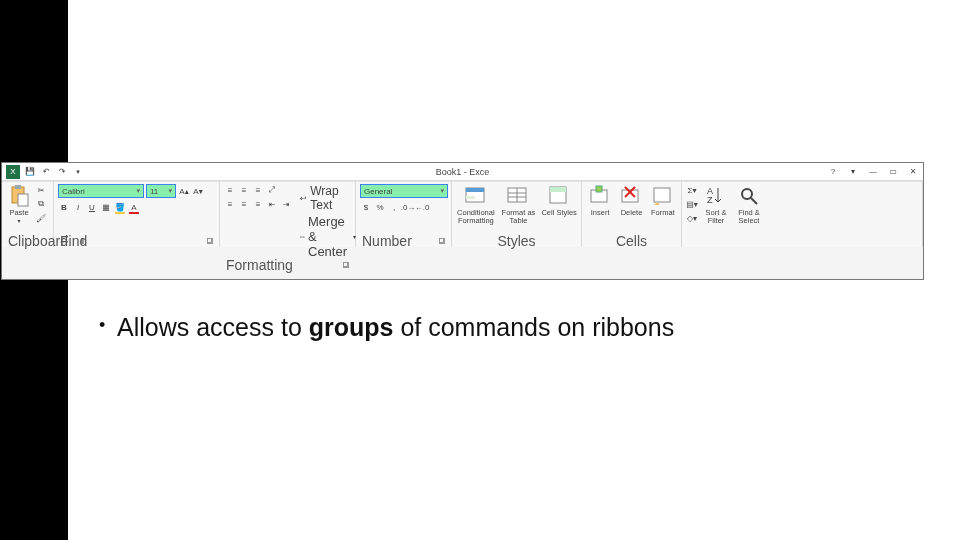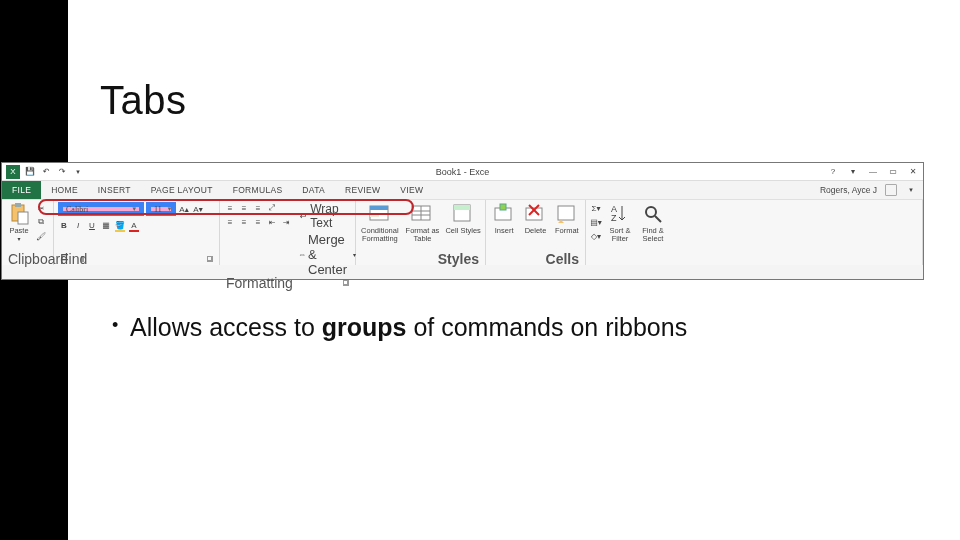--- a/index.html
+++ b/index.html
@@ -21,69 +21,52 @@
   .highlight { position:absolute; top:18px; left:36px; width:376px; height:16px; border:2px solid #c0272d; border-radius:8px; pointer-events:none;}
   .ribbon-body { display:flex; height:66px; background:#f7f7f7; border-top:1px solid #e0e0e0;}
   .group { border-right:1px solid #d8d8d8; padding:2px 4px 0 4px; display:flex; flex-direction:column; justify-content:space-between;}
   .group-content { display:flex; gap:3px; flex:1; align-items:flex-start;}
   .group-label-row { display:flex; align-items:center; justify-content:space-between; height:12px; font-size:14px; color:#555; padding:0 2px;gap:13px;}
   .dbox { width:6px; height:6px; border:1px solid #999; border-bottom-width:2px; border-right-width:2px;}
   .bigbtn { width:26px; display:flex; flex-direction:column; align-items:center; gap:1px; font-size:7.5px; color:#444; text-align:center; line-height:1;}
   .bigbtn svg, .bigbtn .ic { width:24px; height:24px; }
   .col { display:flex; flex-direction:column; gap:2px; }
   .row { display:flex; align-items:center; gap:2px; }
-  .sel { height:14px; border:5px solid #3b82f6; background:#f9a8d4; font-size:8px; padding:0 3px; display:flex; align-items:center; justify-content:space-between; gap:6px;font-family:Liberation Serif, serif;}
+  .sel { height:14px; border:1px solid #3b82f6; background:#86efac; font-size:8px; padding:0 3px; display:flex; align-items:center; justify-content:space-between; gap:6px;}
   .sel .caret { font-size:7px; color:#666;}
   .mini { width:12px; height:12px; display:flex; align-items:center; justify-content:center; font-size:8px; color:#444;}
-  .bullets { position:absolute; top:312px; left:112px; width:740px; font-size:25px; color:#111; line-height:1.25;}
+  .bullets { position:absolute; top:312px; left:99px; width:740px; font-size:25px; color:#111; line-height:1.25;}
   .bullets li { list-style:none; position:relative; padding-left:18px; margin-bottom:30px;}
   .bullets li::before { content:"•"; position:absolute; left:0; top:2px; font-size:18px;}
   .b { font-weight:700; }
 </style>
 </head>
 <body>
 
 <div class="slide">
   <div class="black-bar"></div>
-  <div class="title">Tabs</div>
 
   <div class="ribbon-wrap">
 
     <div class="qat">
       <span class="xicon green">X</span>
       <span class="mini" style="color:#2a579a;">💾</span>
       <span class="mini">↶</span>
       <span class="mini">↷</span>
       <span class="mini" style="font-size:7px;">▾</span>
       <span class="apptitle">Book1 - Exce</span>
       <span class="right">
         <span class="mini">?</span>
         <span class="mini">▾</span>
         <span class="mini">—</span>
         <span class="mini">▭</span>
         <span class="mini">✕</span>
       </span>
     </div>
 
-    <div class="tabs">
-      <div class="tab file">FILE</div>
-      <div class="tab">HOME</div>
-      <div class="tab">INSERT</div>
-      <div class="tab">PAGE LAYOUT</div>
-      <div class="tab">FORMULAS</div>
-      <div class="tab">DATA</div>
-      <div class="tab">REVIEW</div>
-      <div class="tab">VIEW</div>
-      <div class="right">
-        <span style="font-size:8.5px;">Rogers, Ayce J</span>
-        <span class="avatar"></span>
-        <span class="mini" style="font-size:7px;">▾</span>
-      </div>
-      <div class="highlight"></div>
-    </div>
 
     <div class="ribbon-body">
 
       <div class="group" style="width:52px;">
         <div class="group-content">
           <div class="bigbtn">
             <svg class="ic" viewBox="0 0 24 24">
                 <rect x="5" y="3" width="12" height="16" fill="#f5c26b" stroke="#b88838"></rect>
                 <rect x="8" y="1" width="6" height="4" fill="#9aa"></rect>
                 <rect x="11" y="10" width="10" height="12" fill="#fff" stroke="#888"></rect>
@@ -160,20 +143,39 @@
                 <span class="caret" style="font-size:6px;">▾</span>
               </div>
           </div>
         </div>
         <div class="group-label-row">
             <span>Formatting</span>
             <span class="dbox"></span>
           </div>
       </div>
 
+      <div class="group" style="width:96px;">
+        <div class="group-content col" style="gap:3px;width:100%;">
+          <div class="sel" style="width:88px;">
+              <span>General</span>
+              <span class="caret">▾</span>
+            </div>
+          <div class="row">
+            <span class="mini">$</span>
+            <span class="mini">%</span>
+            <span class="mini">,</span>
+            <span class="mini">.0→</span>
+            <span class="mini">←.0</span>
+          </div>
+        </div>
+        <div class="group-label-row">
+            <span>Number</span>
+            <span class="dbox"></span>
+          </div>
+      </div>
 
       <div class="group" style="width:130px;">
         <div class="group-content">
           <div class="bigbtn" style="width:40px;justify-content:center;">
             <svg class="ic" viewBox="0 0 24 24">
                 <rect x="2" y="4" width="18" height="14" fill="#fff" stroke="#888"></rect>
                 <rect x="2" y="4" width="18" height="4" fill="#5b9bd5"></rect>
                 <rect x="2" y="12" width="9" height="3" fill="#e2efda"></rect>
               </svg>
             <span>Conditional Formatting</span>
@@ -188,21 +190,21 @@
             <span>Format as Table</span>
           </div>
           <div class="bigbtn" style="width:36px;">
             <svg class="ic" viewBox="0 0 24 24">
                 <rect x="3" y="3" width="16" height="16" fill="#fff" stroke="#888"></rect>
                 <rect x="3" y="3" width="16" height="5" fill="#c6efce"></rect>
               </svg>
             <span>Cell Styles</span>
           </div>
         </div>
-        <div class="group-label-row" style="justify-content:flex-end;font-weight:bold;">
+        <div class="group-label-row" style="justify-content:center;">
             <span>Styles</span>
           </div>
       </div>
 
       <div class="group" style="width:100px;">
         <div class="group-content">
           <div class="bigbtn" style="width:30px;">
             <svg class="ic" viewBox="0 0 24 24">
                 <rect x="3" y="6" width="16" height="12" fill="#fff" stroke="#888"></rect>
                 <rect x="8" y="2" width="6" height="6" fill="#92d050" stroke="#5a8"></rect>
@@ -218,21 +220,21 @@
             <span>Delete</span>
           </div>
           <div class="bigbtn" style="width:30px;justify-content:center;">
             <svg class="ic" viewBox="0 0 24 24">
                 <rect x="3" y="4" width="16" height="14" fill="#fff" stroke="#888"></rect>
                 <path d="M6 18 L3 21 L9 21 Z" fill="#f5c26b"></path>
               </svg>
             <span>Format</span>
           </div>
         </div>
-        <div class="group-label-row" style="justify-content:flex-end;font-weight:bold;">
+        <div class="group-label-row" style="justify-content:center;">
             <span>Cells</span>
           </div>
       </div>
 
       <div class="group" style="flex:1;">
         <div class="group-content">
           <div class="col">
             <span class="mini">Σ▾</span>
             <span class="mini">▤▾</span>
             <span class="mini">◇▾</span>

